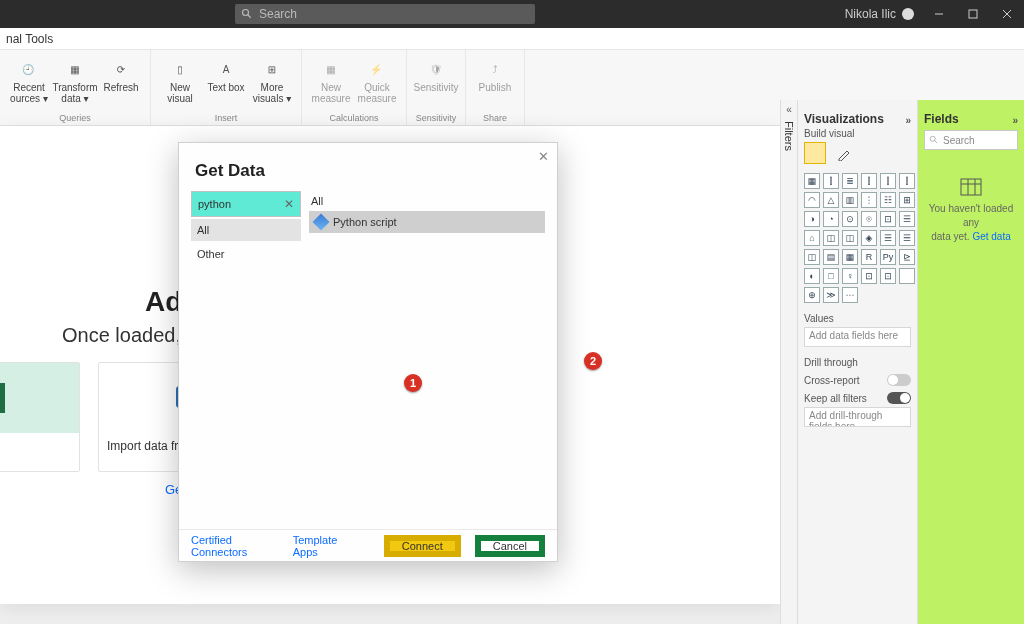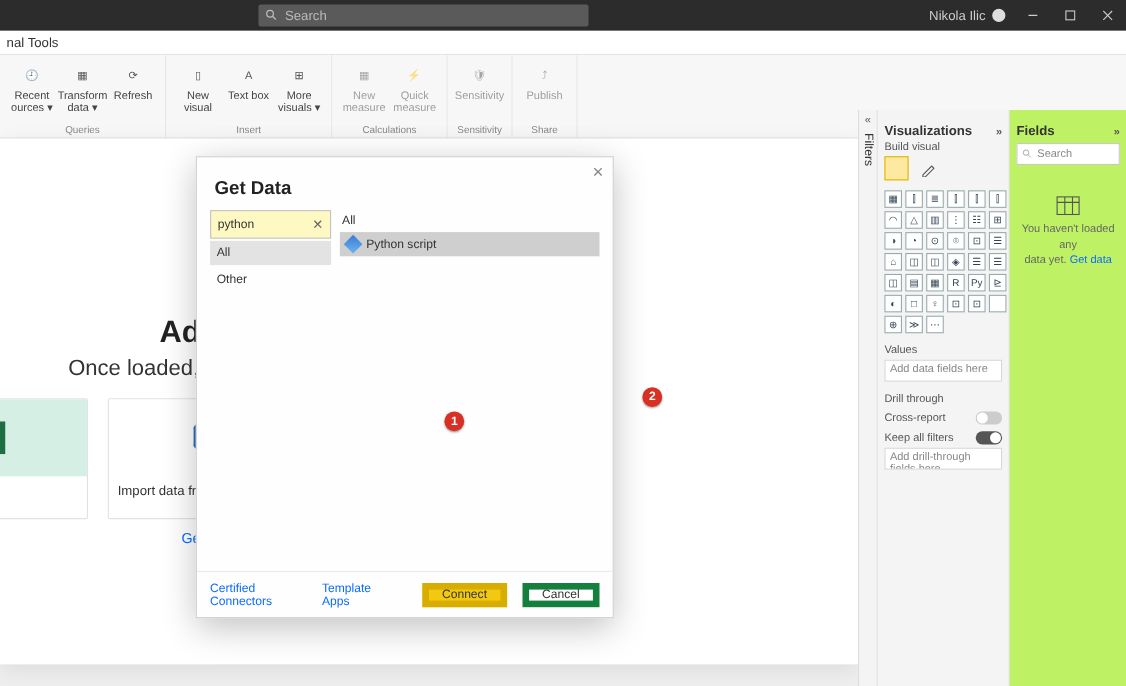--- a/index.html
+++ b/index.html
@@ -63,29 +63,29 @@
   .fields-empty{margin-top:28px;text-align:center;font-size:10px;color:#666;line-height:1.4;}
   .fields-empty a{color:#0b6cff;text-decoration:none;}
   .tbl-ico{width:22px;height:18px;margin:0 auto 6px;display:block;color:#555;}
 
   
   .dialog{position:absolute;top:142px;left:178px;width:380px;height:420px;background:#fefefe;border:1px solid #d0d0d0;box-shadow:0 8px 30px rgba(0,0,0,0.25);display:flex;flex-direction:column;}
   .dialog .dclose{position:absolute;top:6px;right:8px;color:#888;font-size:13px;}
   .dialog h2{font-size:17px;font-weight:600;color:#222;padding:18px 16px 10px;}
   .dialog .body{flex:1;display:flex;padding:0 12px;}
   .leftcol{width:110px;}
-  .searchbox{height:24px;border:1px solid #c2c2c2;background:#fef9c3;display:flex;align-items:center;padding:12px 6px;font-size:11px;color:#333;justify-content:space-between;}
+  .searchbox{height:24px;border:1px solid #c2c2c2;background:#5eead4;display:flex;align-items:center;padding:12px 6px;font-size:11px;color:#333;justify-content:space-between;}
   .searchbox .clr{color:#666;font-size:12px;}
   .cat-item{font-size:11px;color:#333;padding:5px 6px;margin-top:2px;cursor:default;}
   .cat-item.sel{background:#e3e3e3;}
   .rightcol{flex:1;margin-left:8px;}
   .rightcol .hdr{font-size:11px;color:#333;padding:4px 2px;}
   .conn-item{height:22px;background:#cfcfcf;display:flex;align-items:center;gap:6px;padding:0 6px;font-size:11px;color:#333;}
   .conn-item .cicon{width:12px;height:12px;background:linear-gradient(135deg,#3a7bd5,#6db3f2);transform:rotate(45deg);}
-  .footer{height:42px;border-top:1px solid #eaeaea;display:flex;align-items:center;padding:0 12px;gap:14px;}
+  .footer{height:32px;border-top:1px solid #eaeaea;display:flex;align-items:center;padding:0 12px;gap:14px;}
   .footer a{font-size:11px;color:#0b6cff;text-decoration:none;}
   .footer .fspacer{flex:1;}
   .btn{height:22px;padding:0 12px;font-size:11px;border:6px solid #15803d;background:#fff;color:#333;display:flex;align-items:center;}
   .btn.primary{background:#f2c811;border-color:#d6ad00;color:#333;}
 
   .badge{position:absolute;width:18px;height:18px;border-radius:50%;background:#d93025;color:#fff;font-size:11px;font-weight:600;display:flex;align-items:center;justify-content:center;box-shadow:0 1px 2px rgba(0,0,0,0.4);}
 </style>
 </head>
 <body>
 

